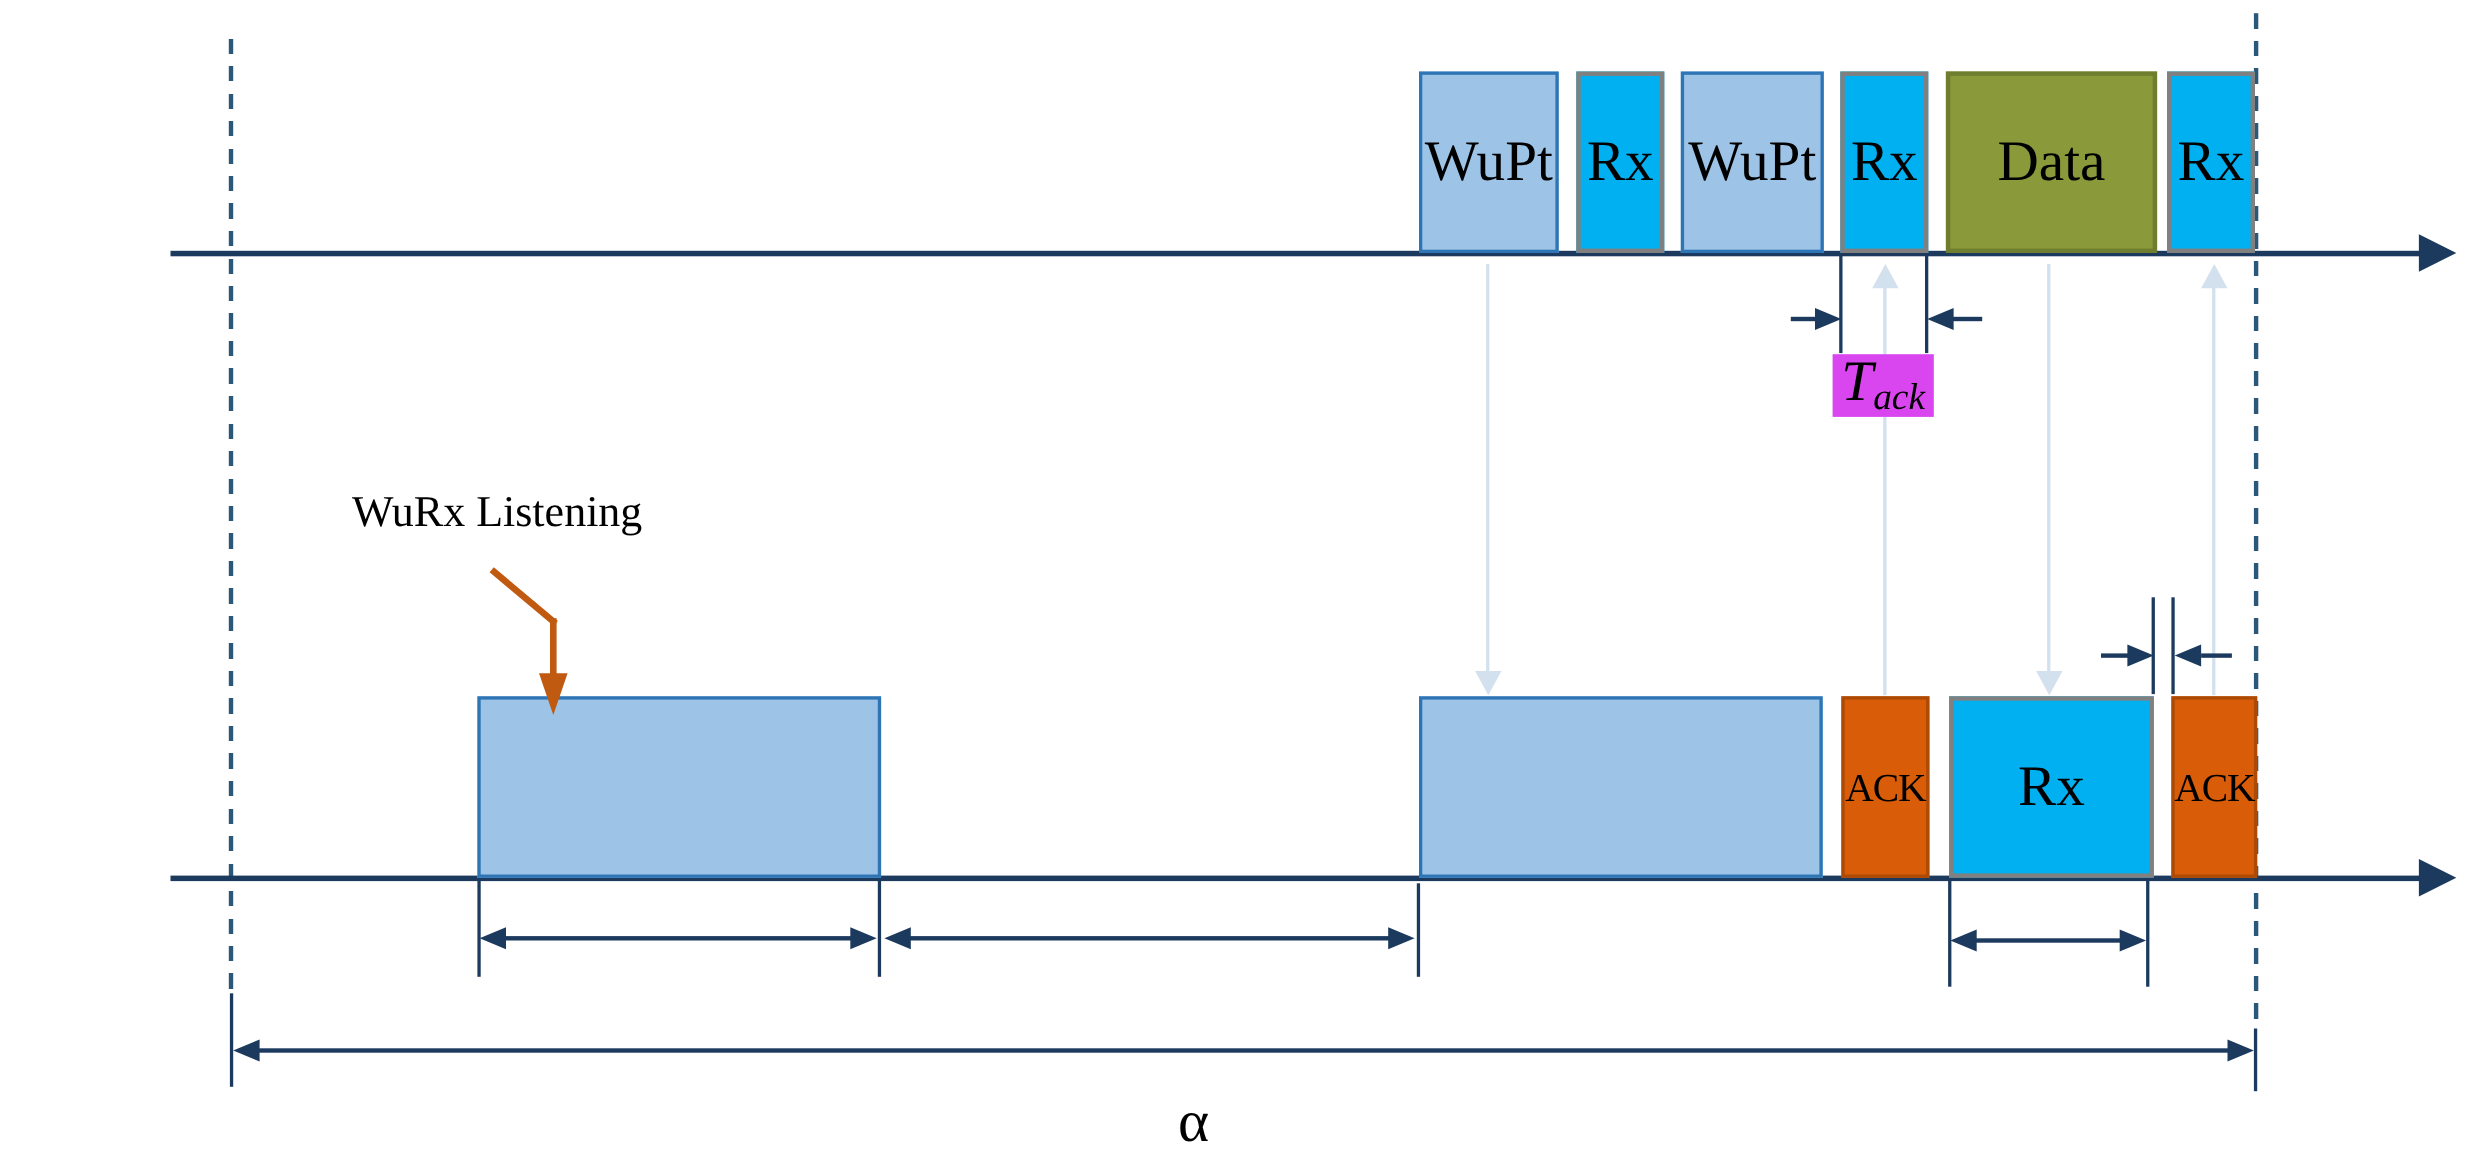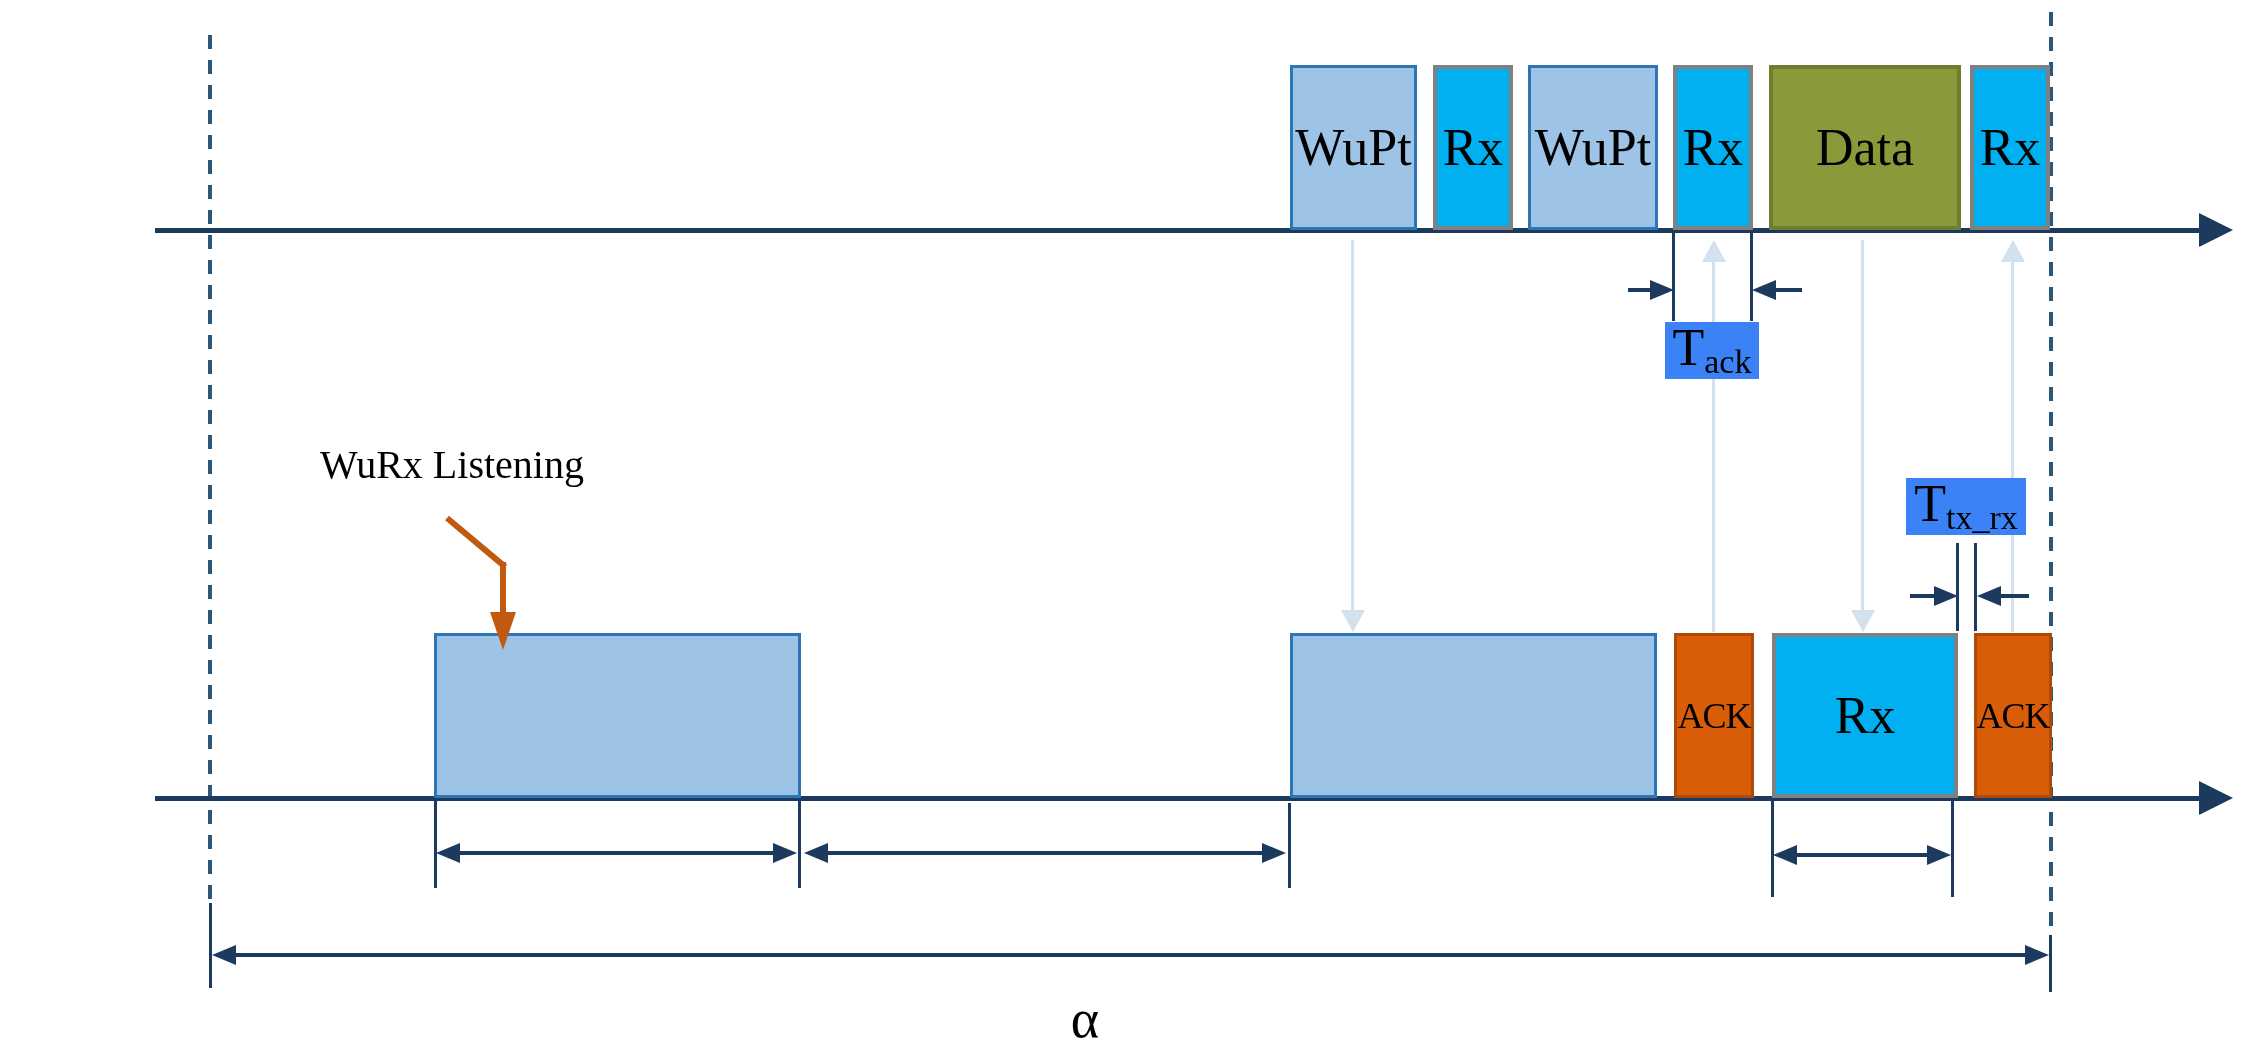--- a/index.html
+++ b/index.html
@@ -23,21 +23,21 @@
   
   .block{position:absolute;box-sizing:border-box;display:flex;align-items:center;justify-content:center;
     font-size:52px;line-height:1;}
   .b-wakeup{background:var(--wakeup-fill,#9DC3E6);border:3px solid var(--wakeup-border,#2E75B6);}
   .b-rx{background:var(--rx-fill,#00B0F0);border:4px solid var(--rx-border,#808080);}
   .b-data{background:var(--data-fill,#8A9A3B);border:4px solid var(--data-border,#6F7E2E);}
   .b-ack{background:var(--ack-fill,#D95C08);border:3px solid var(--ack-border,#AC4A06);font-size:36px;letter-spacing:-1px;}
   
   .rowlabel{position:absolute;font-size:60px;line-height:62px;text-align:right;}
   .mlabel{position:absolute;width:200px;text-align:center;z-index:5;}
-  .mlabel .box{display:inline-block;background:#3b82f6;padding:0 8px;}
+  .mlabel .box{display:inline-block;background:#d946ef;padding:0 8px;font-style:italic;}
   .t-main{font-size:52px;line-height:1;}
   .t-sub{font-size:34px;line-height:1;vertical-align:-8px;}
   .note{position:absolute;font-size:40px;line-height:1.05;z-index:5;}
   .alpha{position:absolute;font-size:54px;z-index:5;}
   .orange{background:var(--annot,#C05A11);}
 </style>
 </head>
 <body>
 
 <div class="stage">
@@ -102,23 +102,20 @@
   <div class="vline" style="left:1672px;top:231px;height:90px"></div>
   <div class="vline" style="left:1750px;top:231px;height:90px"></div>
   <div class="mline" style="left:1628px;top:288px;width:28px"></div>
   <div class="tri tri-right" style="left:1650px;top:280px"></div>
   <div class="mline" style="left:1774px;top:288px;width:28px"></div>
   <div class="tri tri-left" style="left:1752px;top:280px"></div>
   <div class="mlabel" style="left:1612px;top:322px">
     <span class="box"><span class="t-main">T</span><span class="t-sub">ack</span></span>
   </div>
 
-  <div class="mlabel" style="left:1866px;top:478px">
-    <span class="box"><span class="t-main">T</span><span class="t-sub">tx_rx</span></span>
-  </div>
   <div class="vline" style="left:1956px;top:543px;height:88px"></div>
   <div class="vline" style="left:1974px;top:543px;height:88px"></div>
   <div class="mline" style="left:1910px;top:594px;width:28px"></div>
   <div class="tri tri-right" style="left:1934px;top:586px"></div>
   <div class="mline" style="left:2001px;top:594px;width:28px"></div>
   <div class="tri tri-left" style="left:1977px;top:586px"></div>
 
   <div class="vline" style="left:434px;top:800px;height:88px"></div>
   <div class="vline" style="left:798px;top:800px;height:88px"></div>
   <div class="mline" style="left:450px;top:851px;width:335px"></div>

